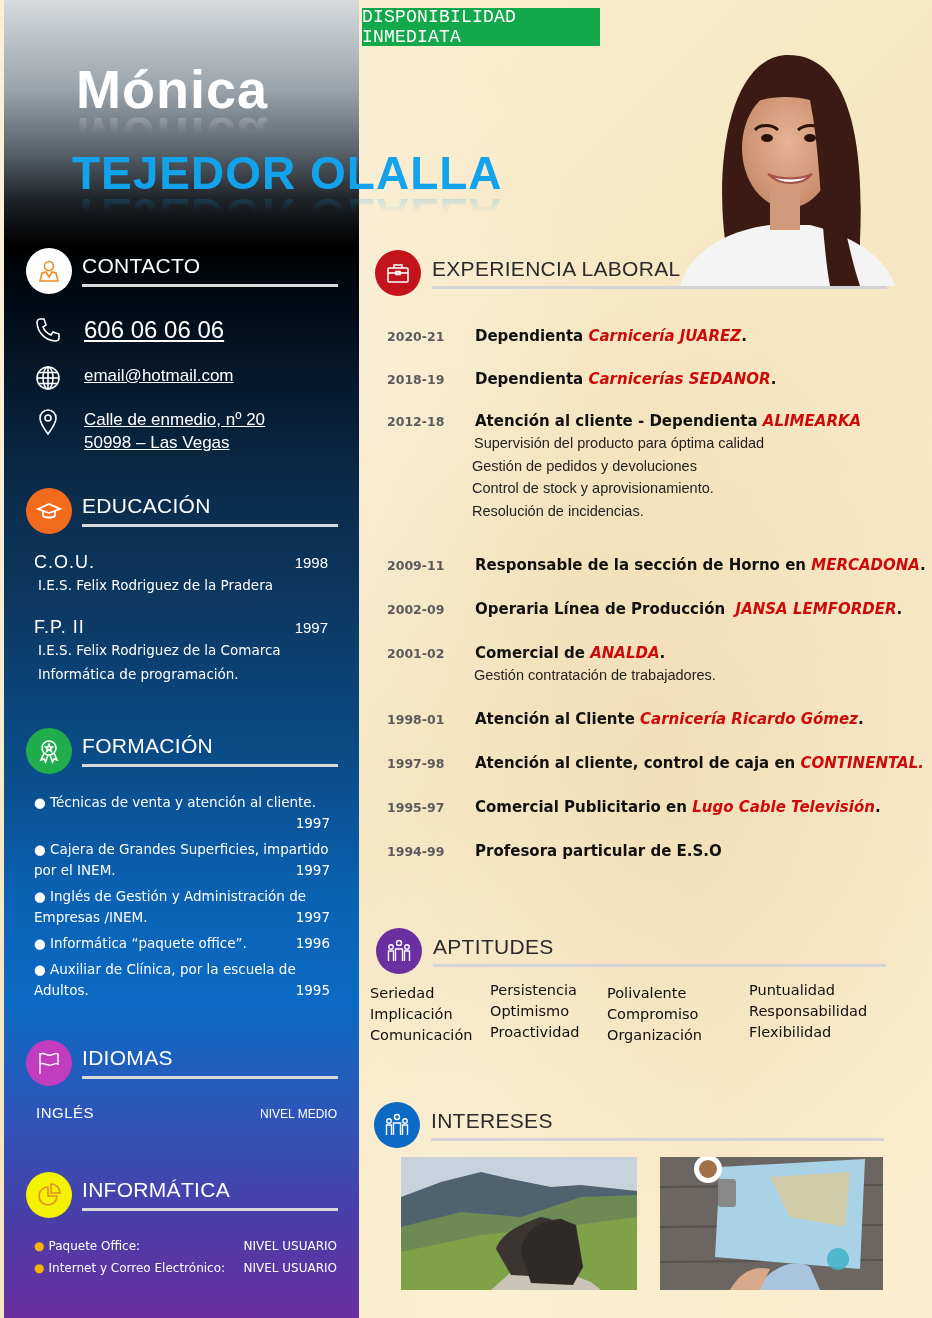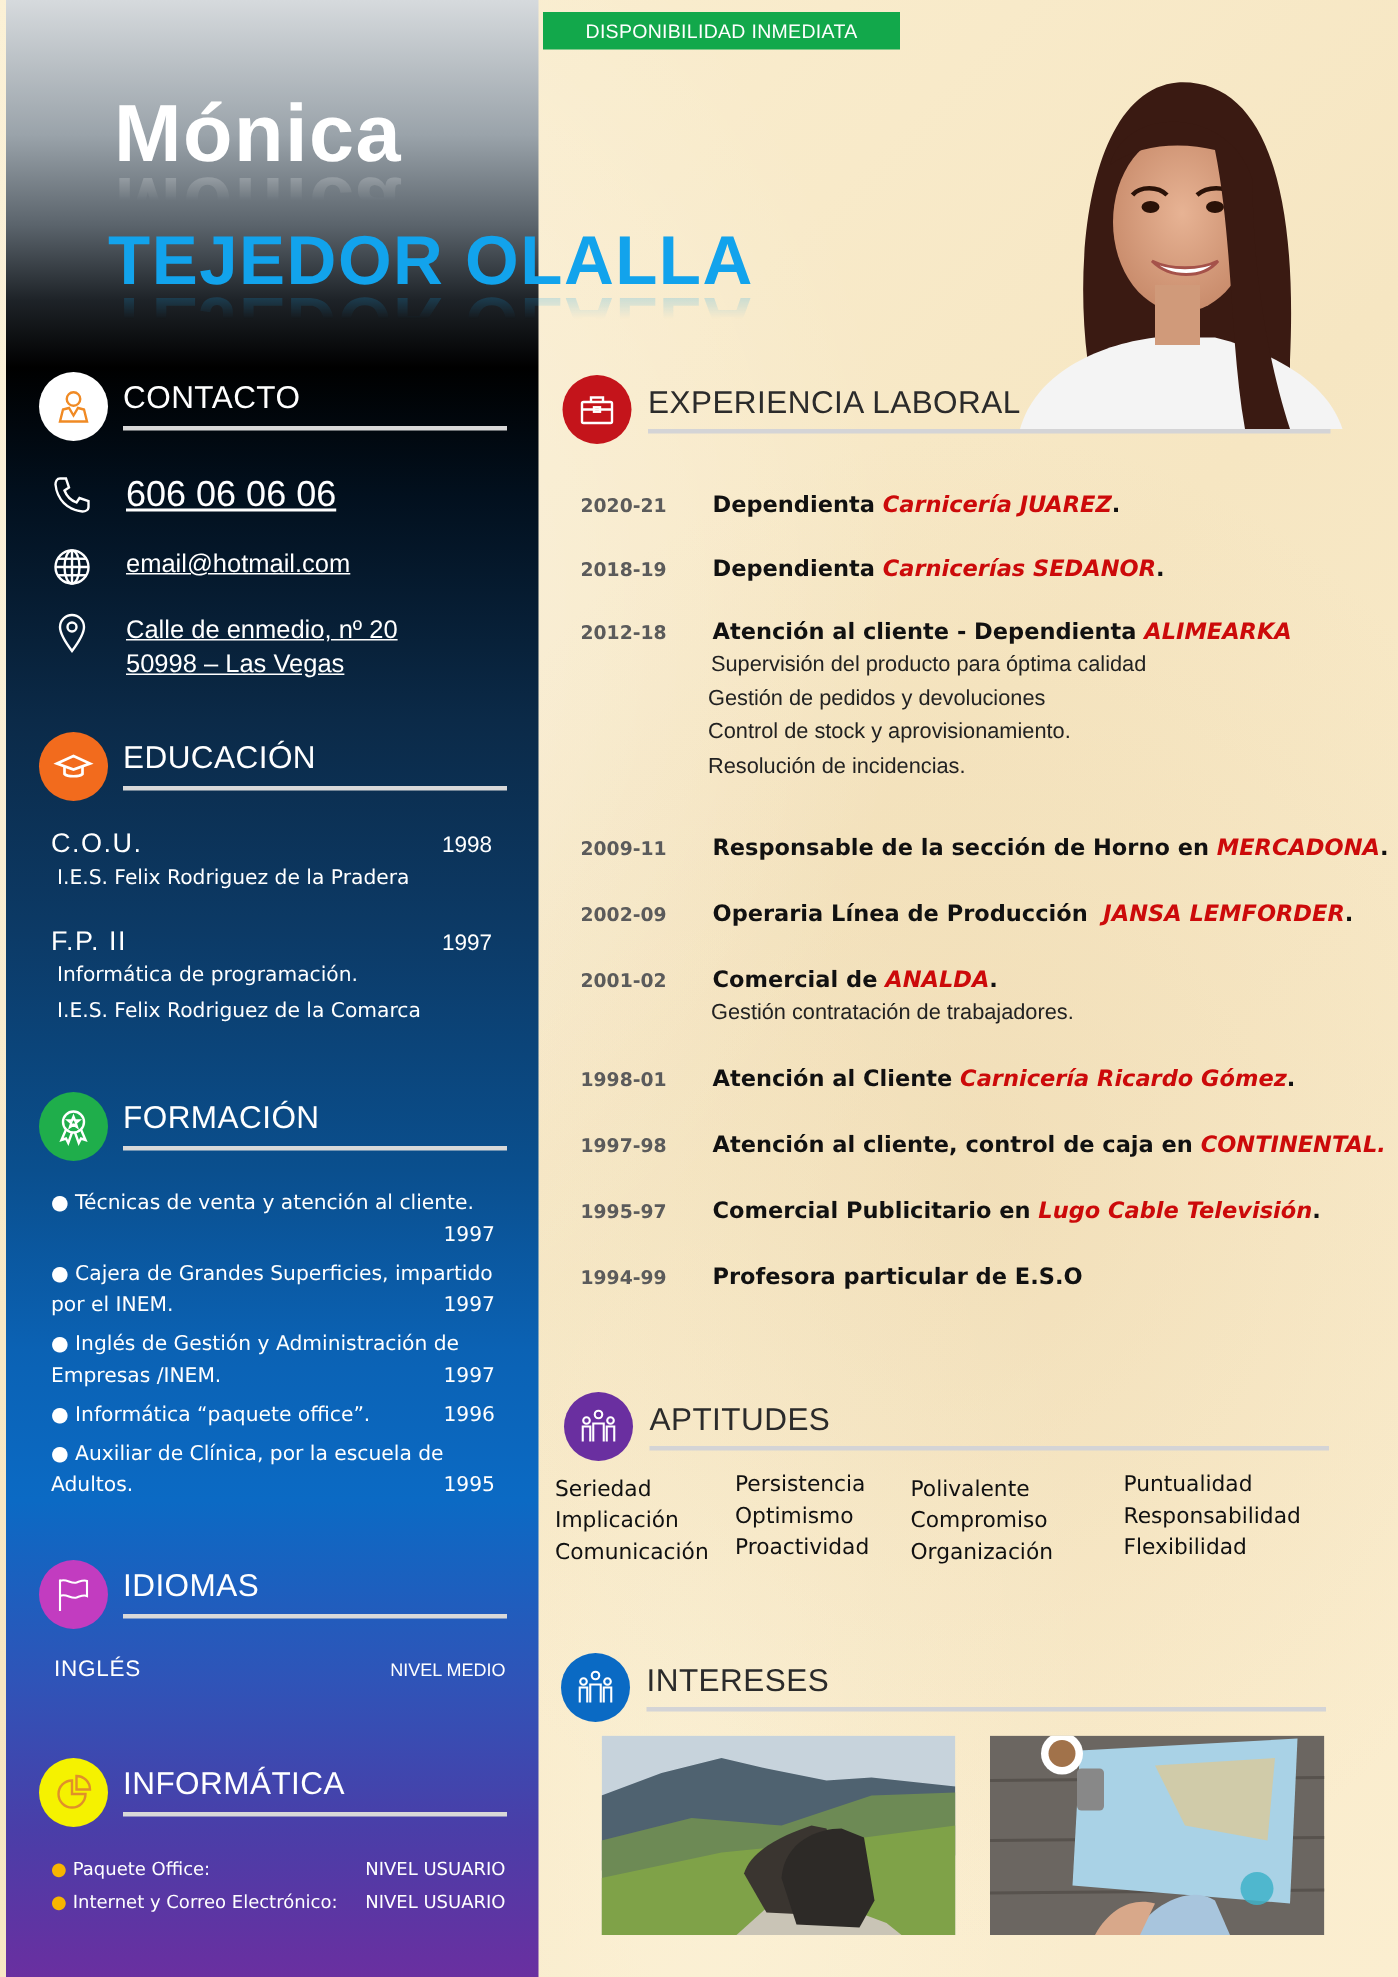--- a/index.html
+++ b/index.html
@@ -71,23 +71,23 @@
     .lang-row { position: absolute; left: 32px; top: 1104px; width: 301px; display: flex; justify-content: space-between; align-items: baseline; }
     .lang-name { font-size: 15px; font-weight: normal; letter-spacing: 0.5px; }
     .lang-level { font-size: 12px; }
 
     .it-list { position: absolute; left: 30px; top: 1235px; width: 303px; font-family: "DejaVu Sans", sans-serif; font-size: 12px; line-height: 22px; }
     .it-row { display: flex; justify-content: space-between; }
     .it-row .dot { color: #f7b500; margin-right: 4px; }
 
     
     .badge {
-      position: absolute; left: 362px; top: 8px; width: 238px; height: 25px;
-      background: #12a84b; color: #fff; font-size: 13px; letter-spacing: 0.2px;
-      display: flex; align-items: center; justify-content: center;
+      position: absolute; left: 362px; top: 8px; width: 238px; height: 38px;
+      background: #12a84b; color: #fff; font-size: 18px; letter-spacing: 0.2px;
+      display: flex; align-items: center; justify-content: center; font-family: Liberation Mono, monospace;
     }
     .photo {
       position: absolute; left: 660px; top: 40px; width: 240px; height: 246px; overflow: hidden;
     }
 
     .main-head { position: absolute; height: 48px; }
     .main-head .sec-icon { width: 46px; height: 46px; }
     .main-head .sec-title { color: #2b2b2b; font-size: 21px; left: 57px; top: 7px; }
     .main-head .sec-line { background: #d4d4d6; left: 57px; top: 36px; }
 
@@ -174,22 +174,22 @@
       <span class="edu-year">1998</span>
     </div>
     <div class="edu-sub">I.E.S. Felix Rodriguez de la Pradera</div>
   </div>
 
   <div class="edu" style="top:617px;">
     <div class="edu-row">
       <span class="edu-title">F.P. II</span>
       <span class="edu-year">1997</span>
     </div>
+    <div class="edu-sub">I.E.S. Felix Rodriguez de la Comarca</div>
     <div class="edu-sub">Informática de programación.</div>
-    <div class="edu-sub">I.E.S. Felix Rodriguez de la Comarca</div>
   </div>
 
   <div class="sec-head" style="top:728px;">
     <div class="sec-icon" style="background:#1fae4b;">
       <svg viewBox="0 0 28 28" fill="none" stroke="#fff" stroke-width="1.6">
           <circle cx="14" cy="11" r="7"></circle>
           <path d="M14 7.5 L15 10 L17.5 10 L15.5 11.7 L16.3 14.3 L14 12.8 L11.7 14.3 L12.5 11.7 L10.5 10 L13 10 Z"></path>
           <path d="M9 16 L6 23 L9 22 L10.5 25 L13 18"></path>
           <path d="M19 16 L22 23 L19 22 L17.5 25 L15 18"></path>
         </svg>

